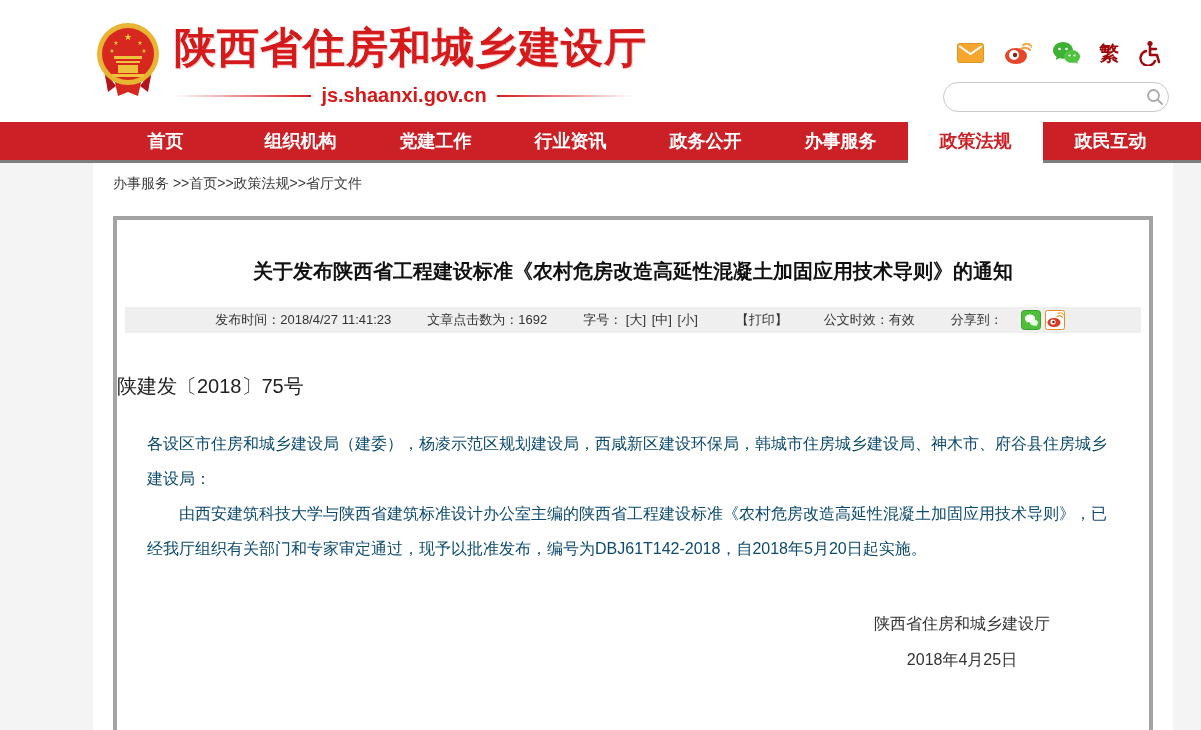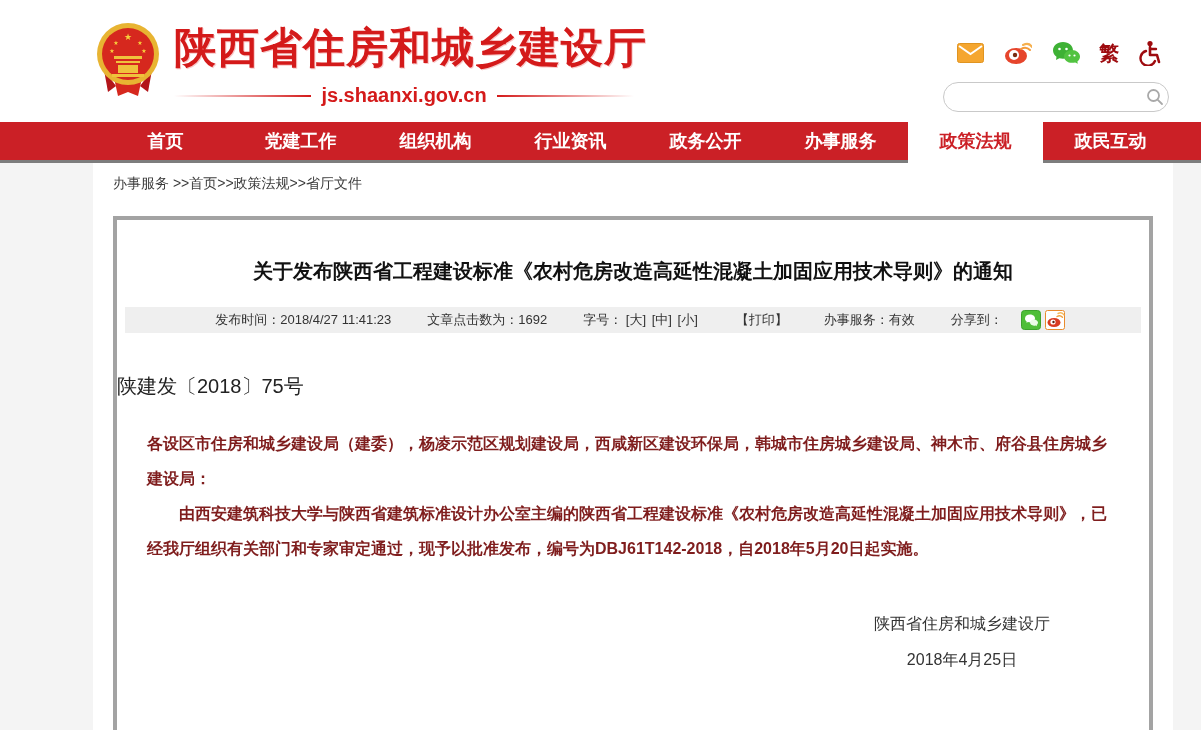--- a/index.html
+++ b/index.html
@@ -41,21 +41,21 @@
   .article-title { margin:36px 40px 0; text-align:center; font-size:20px; font-weight:bold; color:#111; line-height:30px; }
   .meta-bar { margin:21px 8px 0; background:#efefef; height:26px; display:flex; align-items:center; justify-content:center; font-size:13px; color:#333;gap:8px; }
   .meta-item { margin:0 14px; white-space:nowrap; }
   .meta-bar .ctrl { cursor:pointer; }
   .font-btn { margin-right:2px; cursor:pointer; }
   .share-group { display:inline-flex; align-items:center; margin-left:-8px; }
   .share-icon { width:20px; height:20px; margin-left:4px; display:inline-flex; cursor:pointer; }
 
   .doc-number { text-align:left; margin-top:40px; font-size:20px; color:#222; }
   .article-body { padding:0 30px; margin-top:26px; }
-  .article-body p { font-size:16px; color:#7f1d1d; line-height:35px;font-weight:bold; }
+  .article-body p { font-size:16px; color:#0c4a6e; line-height:35px; }
   .para-indent { text-indent:2em; }
   .signature { margin-top:40px; overflow:hidden; }
   .signature-inner { float:right; width:250px; margin-right:62px; text-align:center; font-size:16px; color:#333; line-height:36px; }
 </style>
 </head>
 <body>
 
 <div class="header">
   <div class="logo">
     <svg width="68" height="78" viewBox="0 0 68 78">
@@ -129,22 +129,22 @@
           <circle cx="7.5" cy="7.5" r="5.5" fill="none" stroke="#a9a9a9" stroke-width="1.8"></circle>
           <line x1="11.8" y1="11.8" x2="16" y2="16" stroke="#a9a9a9" stroke-width="1.8" stroke-linecap="round"></line>
         </svg>
       </span>
     </div>
   </div>
 </div>
 
 <div class="nav">
   <div class="nav-item">首页</div>
+  <div class="nav-item">组织机构</div>
   <div class="nav-item">党建工作</div>
-  <div class="nav-item">组织机构</div>
   <div class="nav-item">行业资讯</div>
   <div class="nav-item">政务公开</div>
   <div class="nav-item">办事服务</div>
   <div class="nav-item active">政策法规</div>
   <div class="nav-item">政民互动</div>
 </div>
 <div class="nav-shadow"></div>
 
 <div class="wrapper">
 
@@ -160,21 +160,21 @@
     <div class="meta-bar">
       <span class="meta-item">发布时间：2018/4/27 11:41:23</span>
       <span class="meta-item">文章点击数为：1692</span>
       <span class="meta-item">
         <span>字号：</span>
         <span class="font-btn">[大]</span>
         <span class="font-btn">[中]</span>
         <span class="font-btn">[小]</span>
       </span>
       <span class="meta-item ctrl">【打印】</span>
-      <span class="meta-item">办事服务：有效</span>
+      <span class="meta-item">公文时效：有效</span>
       <span class="meta-item">分享到：</span>
       <span class="share-group">
         <span class="share-icon">
           <svg width="20" height="20" viewBox="0 0 20 20">
             <rect x="0.5" y="0.5" width="19" height="19" rx="3" fill="#4fbe38" stroke="#3da22c"></rect>
             <path d="M9 4.5 c-2.8 0-5 1.7-5 3.9 0 1.2 .7 2.3 1.7 3 l-.3 1.4 1.7-.9 c.6 .2 1.2 .3 1.9 .3 2.8 0 5-1.8 5-3.9 S11.8 4.5 9 4.5 Z" fill="#fff"></path>
             <path d="M13 9.5 c2.2 0 4 1.4 4 3.1 0 1-.5 1.8-1.3 2.4 l.2 1.2 -1.3-.7 c-.5 .1-1 .2-1.6 .2 -2.2 0-4-1.4-4-3.1 S10.8 9.5 13 9.5 Z" fill="#eafbe6"></path>
           </svg>
         </span>
         <span class="share-icon">

